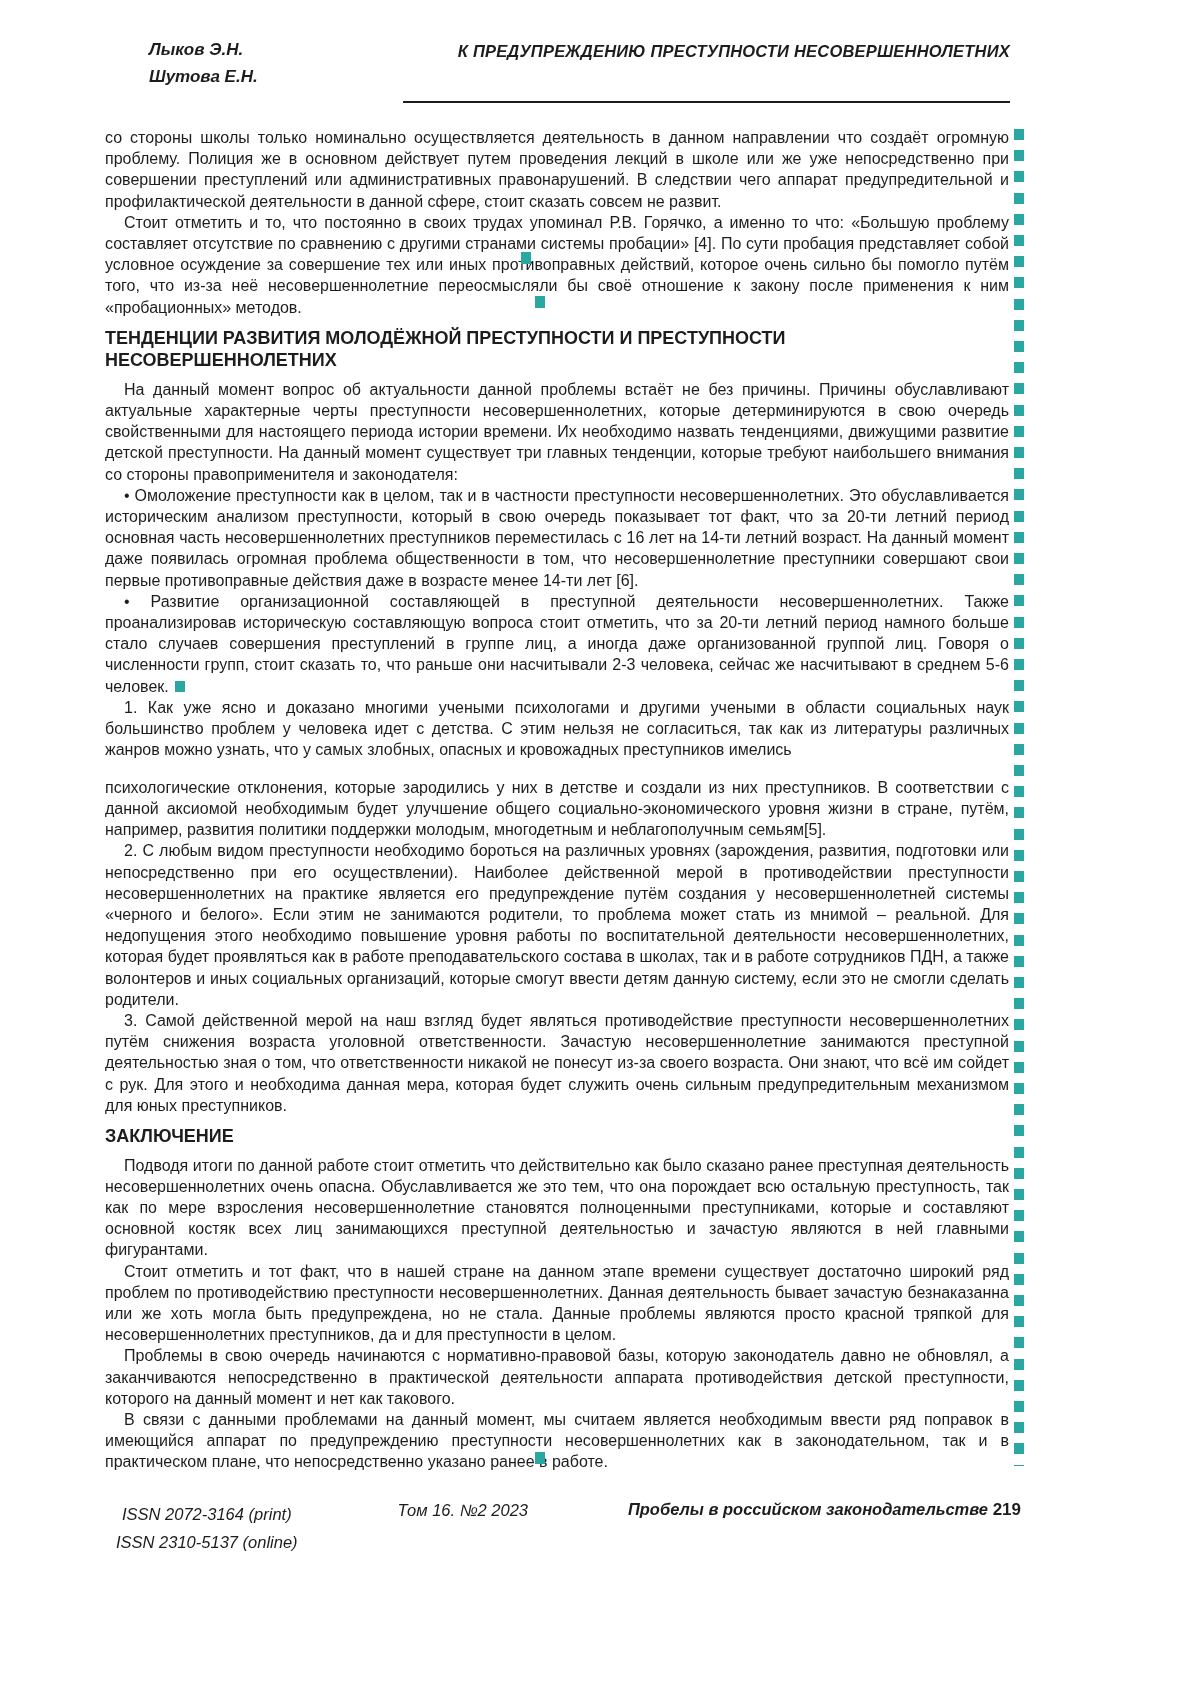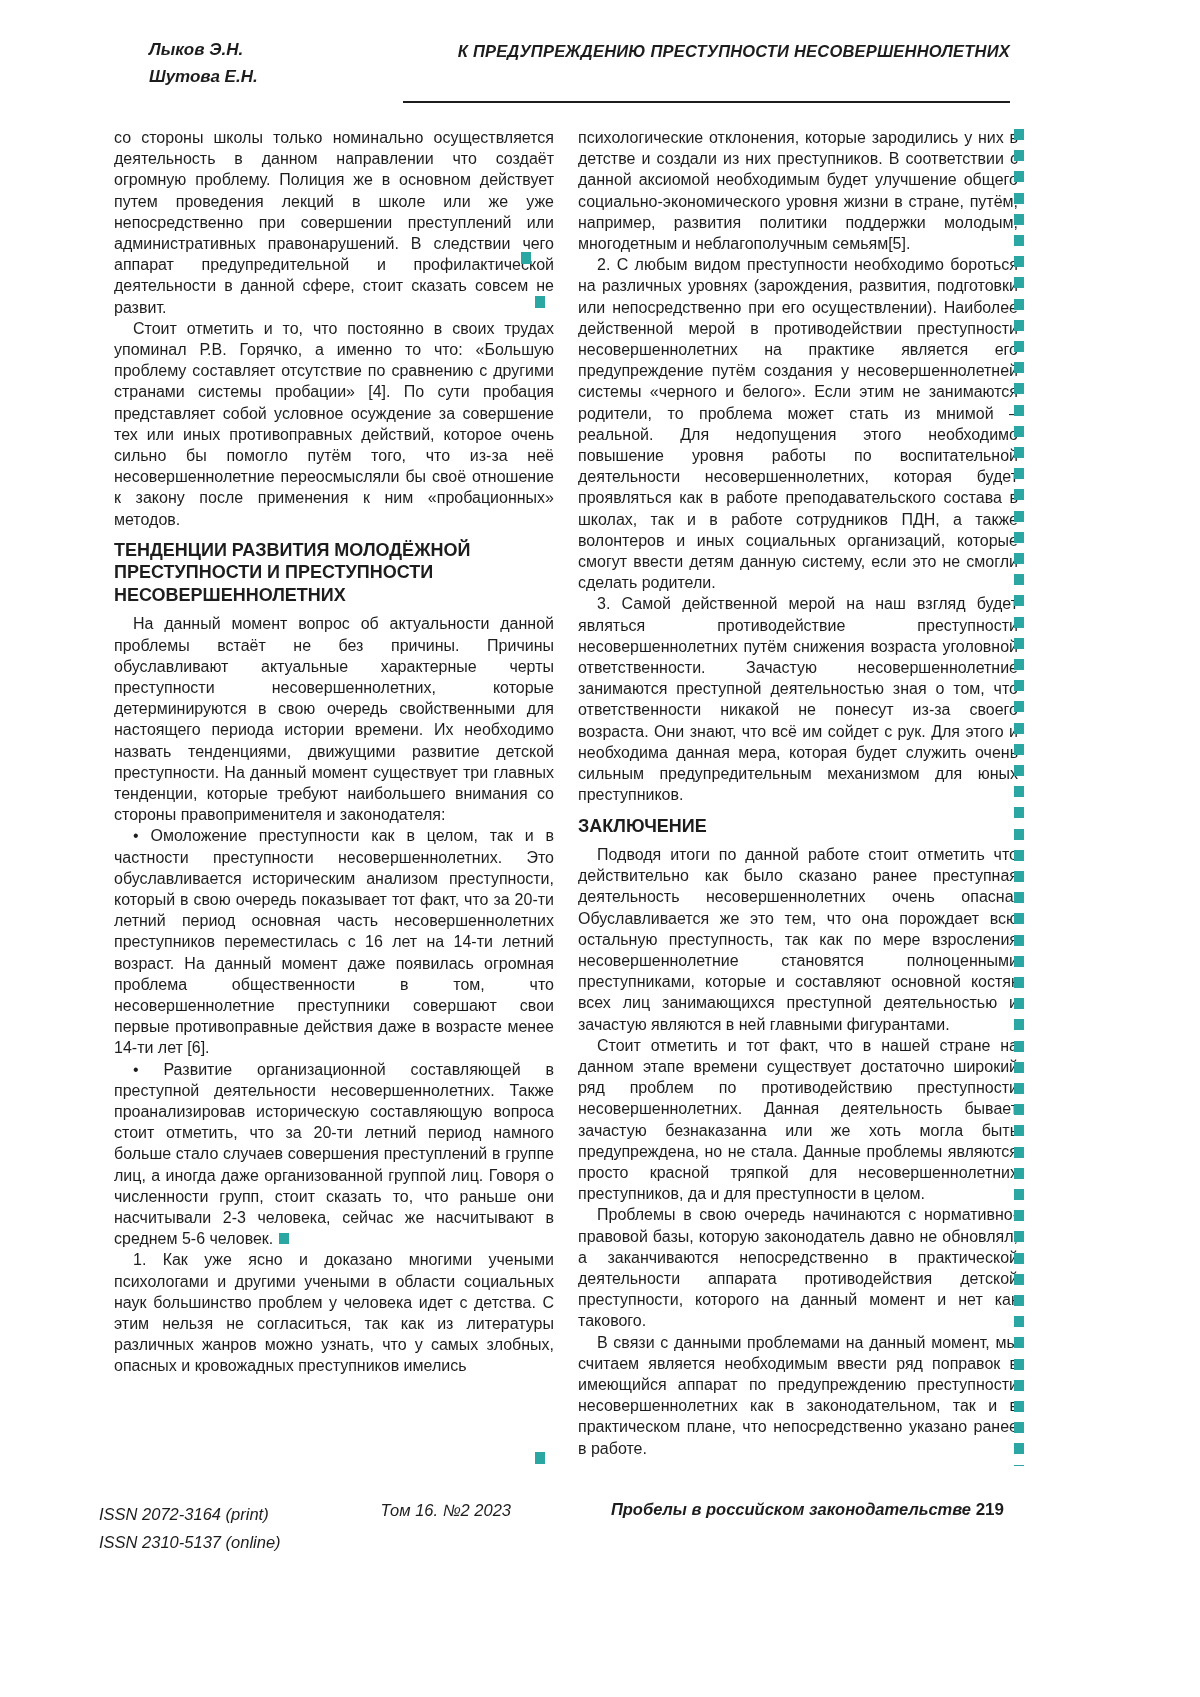--- a/index.html
+++ b/index.html
@@ -27,22 +27,22 @@
     text-align:right;
     font-size:16.5px;font-weight:700;font-style:italic;
     letter-spacing:0.2px;
   }
   .header-rule{
     position:absolute;top:101px;left:403px;width:607px;height:2px;
     background:#1d1d1d;
   }
   
   .columns{
-    position:absolute;top:127px;left:114px;width:904px;height:1362px;
-    display:grid;grid-template-columns:1fr 1fr;column-gap:24px;
+    position:absolute;top:127px;left:105px;width:904px;height:1362px;
+    display:grid;grid-template-columns:1fr;column-gap:24px;
     overflow:hidden;
   }
   .col{
     font-size:16px;line-height:21.2px;
     text-align:justify;
   }
   .para{margin:0;text-indent:19px;}
   .para.first{text-indent:0;}
   .section-heading{
     font-size:18px;line-height:22.5px;font-weight:700;
@@ -54,23 +54,23 @@
     width:10px;height:11px;background:#2ba7a3;
     margin-left:6px;
   }
   .hl-mark{position:absolute;width:10px;height:12px;background:#2ba7a3;}
   .margin-strip{
     position:absolute;left:1014px;top:129px;width:10px;height:1337px;
     background:repeating-linear-gradient(to bottom,#2ba7a3 0 11px,transparent 11px 21.2px);
   }
   
   .page-footer{
-    position:absolute;top:1500px;left:99px;width:905px;
+    position:absolute;top:1500px;left:116px;width:905px;
     display:flex;justify-content:space-between;align-items:flex-start;
-    font-size:16.5px;font-style:italic;
+    font-size:16.5px;font-style:italic;text-align:center;
   }
   .footer-issn{line-height:28px;}
   .footer-volume{padding-top:1px;}
   .footer-journal{font-weight:700;}
   .page-number{font-style:normal;font-weight:700;font-size:17px;}
 </style>
 </head>
 <body>
 
 <div class="page">

